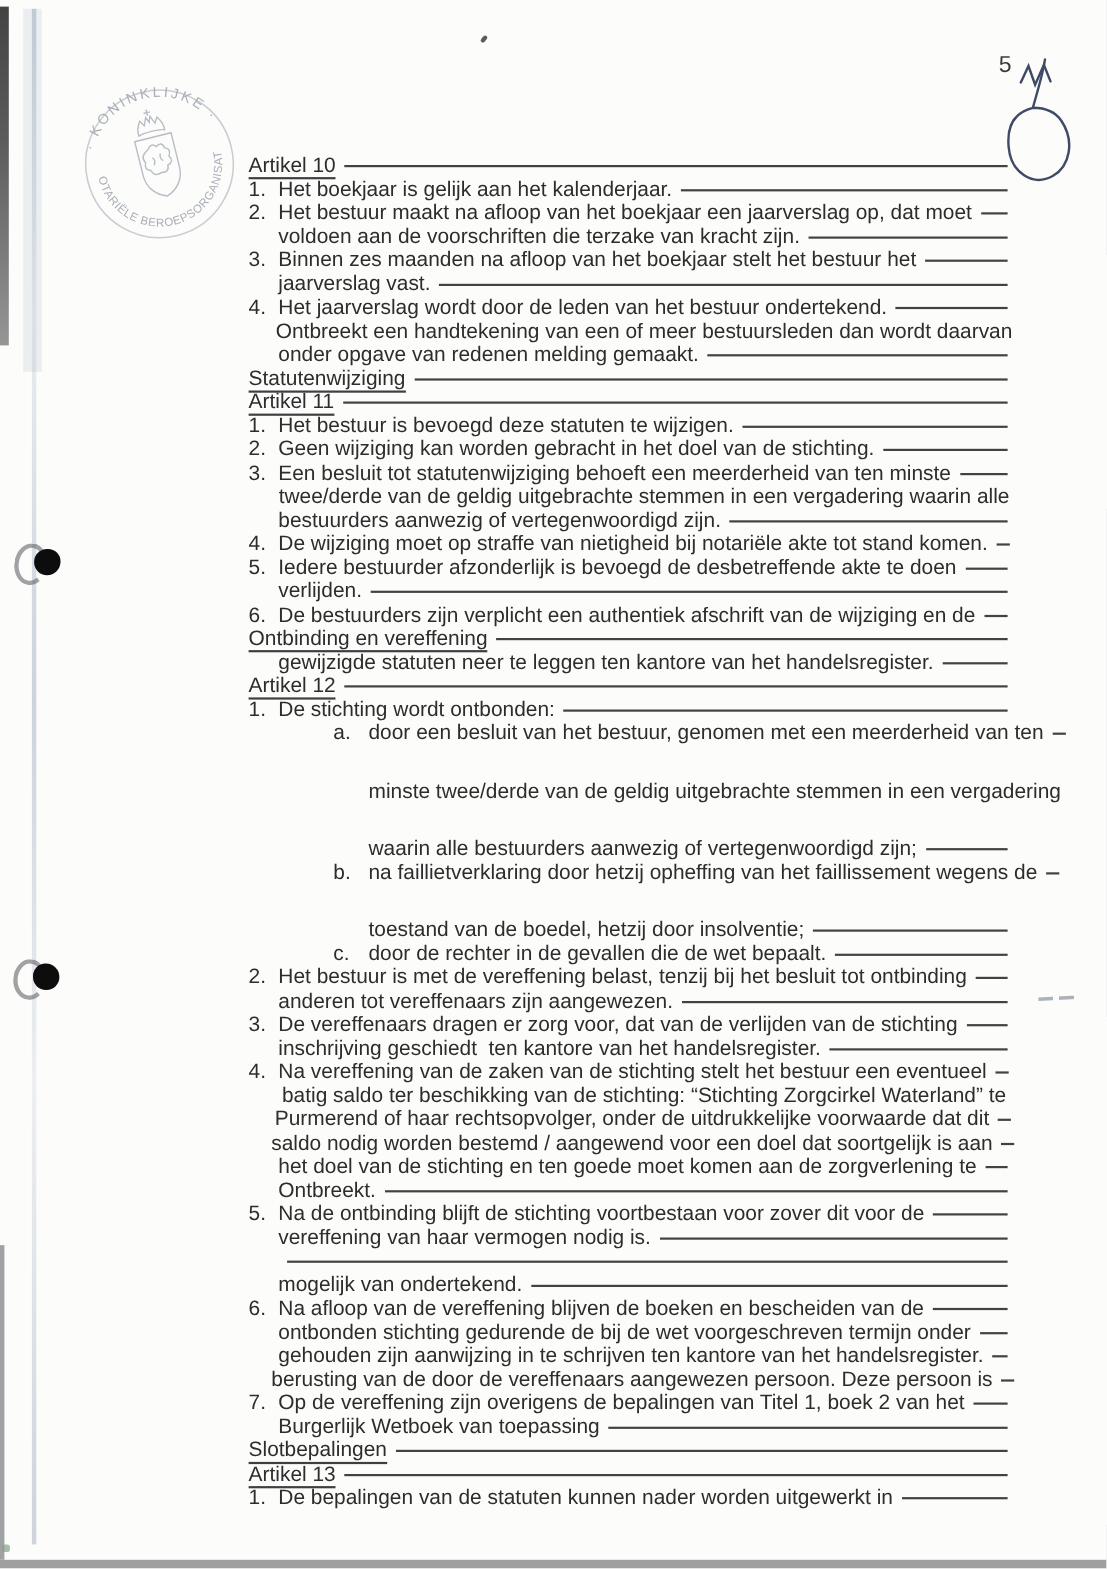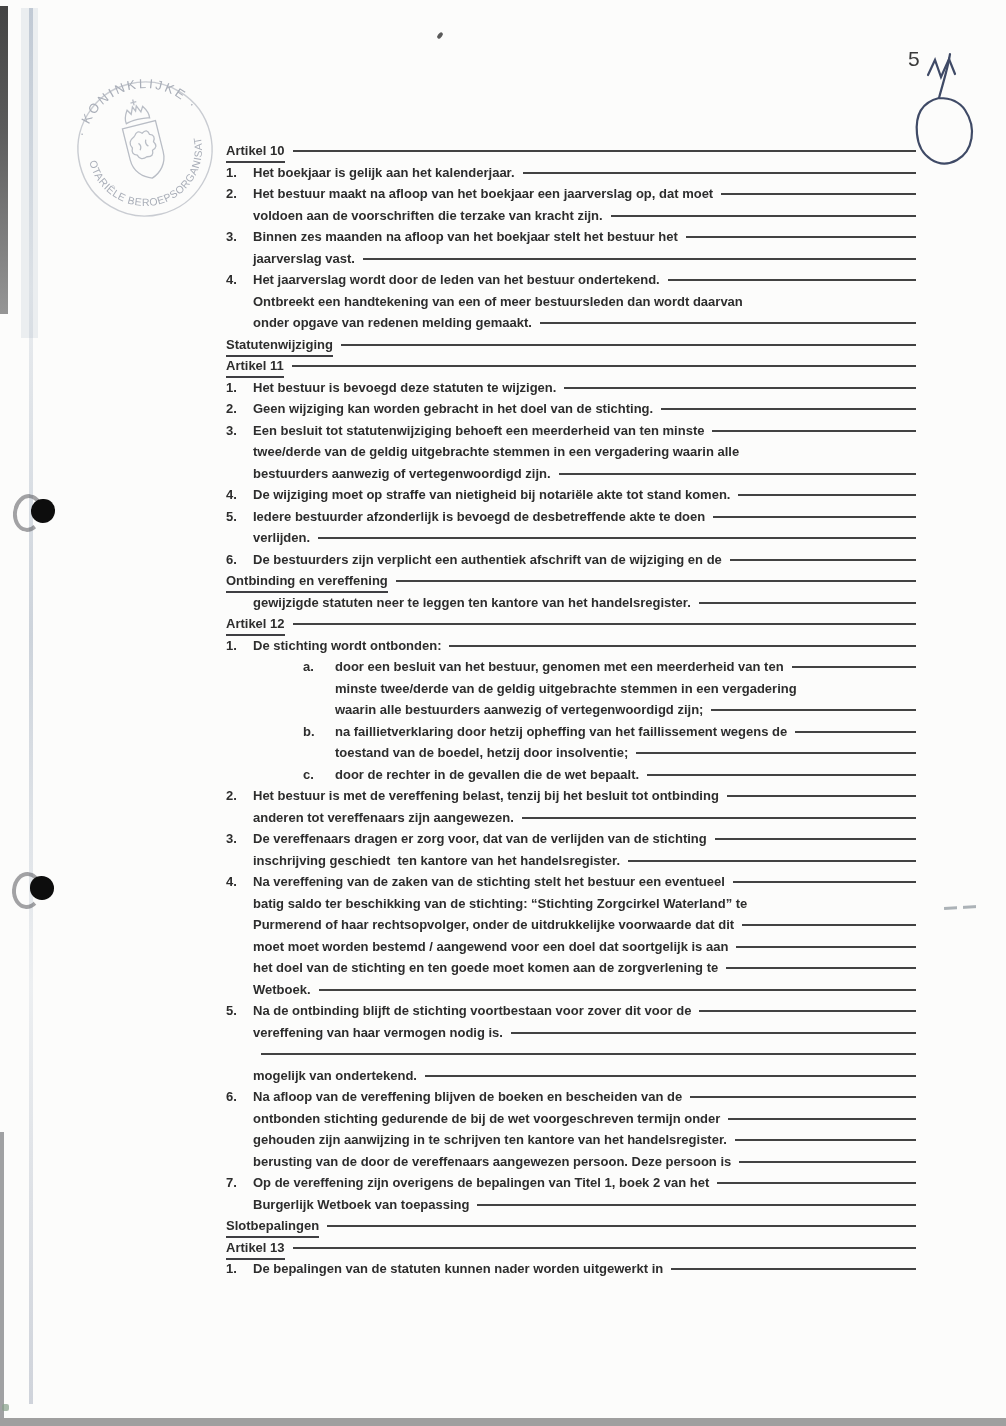--- a/index.html
+++ b/index.html
@@ -35,28 +35,28 @@
               transform:rotate(-3deg);
               background:repeating-linear-gradient(90deg,#98a0a6 0 13px, transparent 13px 19px); }
 
   
   .stamp  { position:absolute; left:60px; top:64px; }
   .pagenum{ position:absolute; left:908px; top:48px; font-size:21px; line-height:22px; color:#3a3a3a; }
   .paraph { position:absolute; left:895px; top:48px; }
 
   
   .textblock { position:absolute; left:226px; top:140px; width:692px; }
-  .row  { display:flex; align-items:flex-start; height:21.5px; font-size:13px; line-height:21px;
-          white-space:pre;font-weight:bold; }
+  .row  { display:flex; align-items:flex-start; height:21.5px; font-size:19px; line-height:21px;
+          white-space:pre; }
   .row .marker { flex:0 0 auto; }
   .row.item .marker { width:27px; }
-  .row.cont  { padding-left:27px; }
+  .row.cont  { padding-left:27px;justify-content:center; }
   .row.sub   { padding-left:77px; }
   .row.sub .marker { width:32px; }
-  .row.cont2 { padding-left:109px; }
+  .row.cont2 { padding-left:109px;margin-top:31px; }
   .row .text { flex:0 0 auto; }
   .row.heading .text { border-bottom:2px solid #3f3f42; padding-bottom:0; }
   .fill { flex:1 1 auto; min-width:12px; border-top:2px solid #424242; margin:10px 2px 0 8px; }
 </style>
 </head>
 <body>
 
 <div class="page">
 
   <div class="edge-left-top"></div>
@@ -133,23 +133,23 @@
       <div class="row sub"><span class="marker">b.</span><span class="text">na faillietverklaring door hetzij opheffing van het faillissement wegens de</span><span class="fill"></span></div>
       <div class="row cont2"><span class="text">toestand van de boedel, hetzij door insolventie;</span><span class="fill"></span></div>
       <div class="row sub"><span class="marker">c.</span><span class="text">door de rechter in de gevallen die de wet bepaalt.</span><span class="fill"></span></div>
       <div class="row item"><span class="marker">2.</span><span class="text">Het bestuur is met de vereffening belast, tenzij bij het besluit tot ontbinding</span><span class="fill"></span></div>
       <div class="row cont"><span class="text">anderen tot vereffenaars zijn aangewezen.</span><span class="fill"></span></div>
       <div class="row item"><span class="marker">3.</span><span class="text">De vereffenaars dragen er zorg voor, dat van de verlijden van de stichting</span><span class="fill"></span></div>
       <div class="row cont"><span class="text">inschrijving geschiedt  ten kantore van het handelsregister.</span><span class="fill"></span></div>
       <div class="row item"><span class="marker">4.</span><span class="text">Na vereffening van de zaken van de stichting stelt het bestuur een eventueel</span><span class="fill"></span></div>
       <div class="row cont"><span class="text">batig saldo ter beschikking van de stichting: “Stichting Zorgcirkel Waterland” te</span></div>
       <div class="row cont"><span class="text">Purmerend of haar rechtsopvolger, onder de uitdrukkelijke voorwaarde dat dit</span><span class="fill"></span></div>
-      <div class="row cont"><span class="text">moet moet worden bestemd / aangewend voor een doel dat soortgelijk is aan</span><span class="fill"></span></div>
+      <div class="row cont"><span class="text">saldo nodig worden bestemd / aangewend voor een doel dat soortgelijk is aan</span><span class="fill"></span></div>
       <div class="row cont"><span class="text">het doel van de stichting en ten goede moet komen aan de zorgverlening te</span><span class="fill"></span></div>
-      <div class="row cont"><span class="text">Wetboek.</span><span class="fill"></span></div>
+      <div class="row cont"><span class="text">Ontbreekt.</span><span class="fill"></span></div>
       <div class="row item"><span class="marker">5.</span><span class="text">Na de ontbinding blijft de stichting voortbestaan voor zover dit voor de</span><span class="fill"></span></div>
       <div class="row cont"><span class="text">vereffening van haar vermogen nodig is.</span><span class="fill"></span></div>
       <div class="row cont"><span class="fill"></span></div>
       <div class="row cont"><span class="text">mogelijk van ondertekend.</span><span class="fill"></span></div>
       <div class="row item"><span class="marker">6.</span><span class="text">Na afloop van de vereffening blijven de boeken en bescheiden van de</span><span class="fill"></span></div>
       <div class="row cont"><span class="text">ontbonden stichting gedurende de bij de wet voorgeschreven termijn onder</span><span class="fill"></span></div>
       <div class="row cont"><span class="text">gehouden zijn aanwijzing in te schrijven ten kantore van het handelsregister.</span><span class="fill"></span></div>
       <div class="row cont"><span class="text">berusting van de door de vereffenaars aangewezen persoon. Deze persoon is</span><span class="fill"></span></div>
       <div class="row item"><span class="marker">7.</span><span class="text">Op de vereffening zijn overigens de bepalingen van Titel 1, boek 2 van het</span><span class="fill"></span></div>
       <div class="row cont"><span class="text">Burgerlijk Wetboek van toepassing</span><span class="fill"></span></div>

